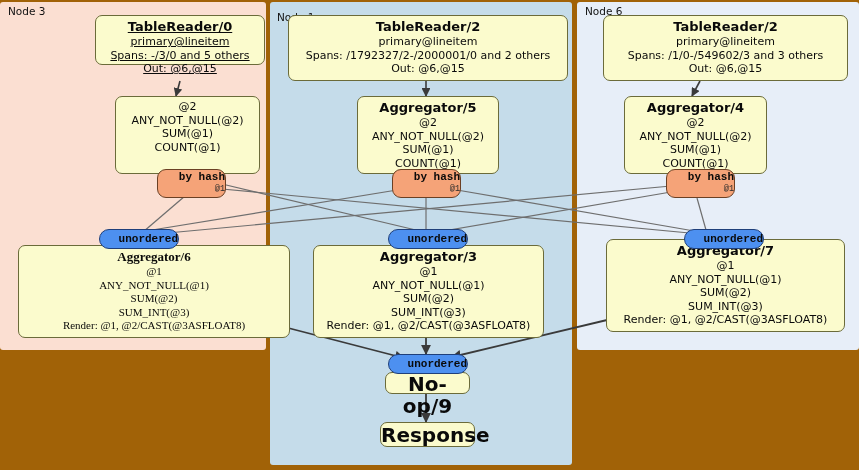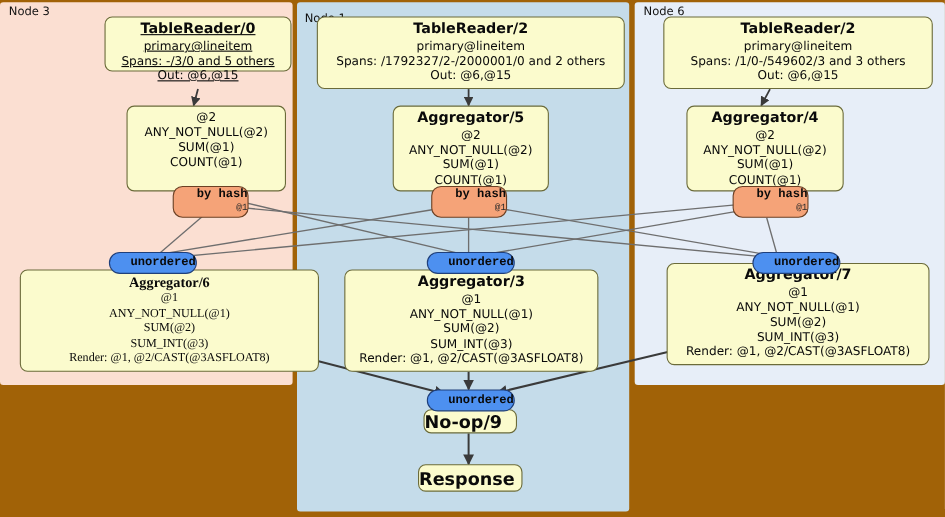--- a/index.html
+++ b/index.html
@@ -100,22 +100,23 @@
     font-size: 11px;
     line-height: 18px;
     color: #0a0a0a;
   }
   .small-box {
     position: absolute;
     box-sizing: border-box;
     background: #fbfbcd;
     border: 1.2px solid #6b6b3a;
     border-radius: 7px;
-    font-weight: bold;
-    font-size: 16px;
+    text-align: center;
+    font-weight: bold;
+    font-size: 20px;
     color: #0a0a0a;
     font-family: "DejaVu Sans", "Liberation Sans", sans-serif;
     z-index: 5;
   }
 </style>
 </head>
 <body>
 
 <div id="canvas">
 

